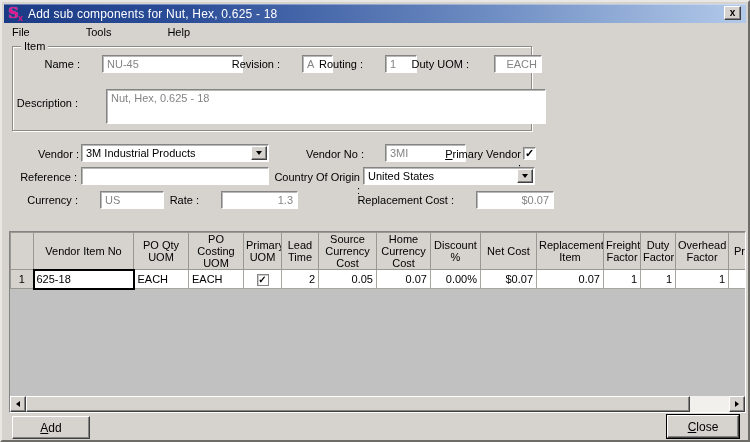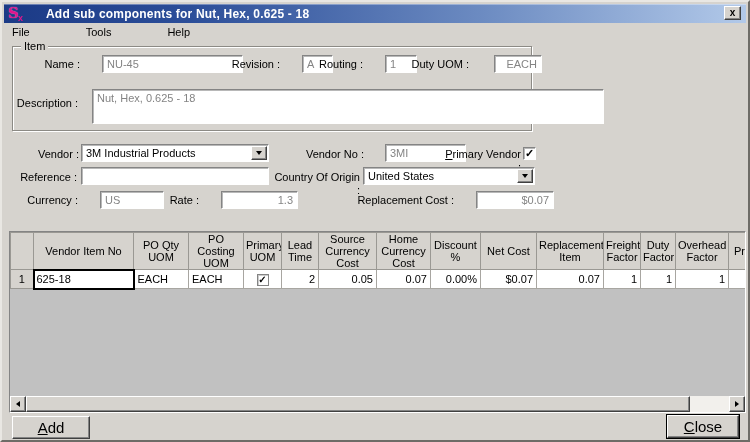--- a/index.html
+++ b/index.html
@@ -17,21 +17,21 @@
   .titlebar {
     position:absolute; left:2px; top:2px; width:742px; height:19px;
     background:linear-gradient(to right,#1b3a86 0%,#2c4e99 25%,#6d8cc2 65%,#b2c9e9 100%);
     box-shadow: inset 0 1px 0 rgba(255,255,255,.35);
     display:flex; align-items:center;
   }
   .app-icon { margin-left:4px; width:17px; height:15px; position:relative; }
   .app-icon .s { color:#e0168c; font-weight:bold; font-size:15px; line-height:15px;
     text-shadow:0 0 1px #ff9ad2; font-family:"DejaVu Serif", serif; }
   .app-icon .x { color:#e0168c; font-weight:bold; font-size:9px; position:absolute; left:10px; top:7px; }
-  .title-text { color:#fff; font-weight:bold; font-size:12px; margin-left:21px; letter-spacing:.2px;text-align:center; }
+  .title-text { color:#fff; font-weight:normal; font-size:12px; margin-left:3px; letter-spacing:.2px;text-align:center; }
   .close-btn {
     position:absolute; right:5px; top:2px; width:17px; height:14px;
     background:#d6d3ce; border:1px solid; border-color:#fff #404040 #404040 #fff;
     box-shadow: inset -1px -1px 0 #848484;
     font-size:10px; font-weight:bold; color:#000; text-align:center; line-height:12px;
     cursor:default;
   }
 
   
   .menubar { position:absolute; left:2px; top:21px; width:742px; height:19px; display:flex;gap:40px; }
@@ -111,21 +111,21 @@
   .sb-thumb {
     position:absolute; top:0; left:16px; width:664px; height:16px; background:#d6d3ce;
     border:1px solid; border-color:#fff #404040 #404040 #fff; box-shadow: inset -1px -1px 0 #848484;
   }
 
   
   .btn {
     position:absolute; background:#d6d3ce;
     border:1px solid; border-color:#fff #404040 #404040 #fff;
     box-shadow: inset -1px -1px 0 #848484;
-    text-align:center; font-size:15px; color:#000; cursor:default;
+    text-align:center; font-size:12px; color:#000; cursor:default;
     display:flex; align-items:center; justify-content:center;
   }
   .btn.default { box-shadow: 0 0 0 1px #000, inset -1px -1px 0 #848484; }
   .mnemonic { display:inline-block; }
   .mnemonic::first-letter { text-decoration:underline; }
 </style>
 </head>
 <body>
 
 <div class="win">
@@ -150,21 +150,21 @@
   </div>
   <div class="label r" style="left:20px; top:56px; width:58px;text-align:right;">Name :</div>
   <div class="field gray" style="left:81px; top:53px; width:141px; height:18px;">NU-45</div>
   <div class="label r" style="left:226px; top:56px; width:52px;">Revision :</div>
   <div class="field gray" style="left:281px; top:53px; width:31px; height:18px;">A</div>
   <div class="label r" style="left:314px; top:56px; width:47px;">Routing :</div>
   <div class="field gray" style="left:364px; top:53px; width:32px; height:18px;">1</div>
   <div class="label r" style="left:400px; top:56px; width:67px;">Duty UOM :</div>
   <div class="field gray ra" style="left:473px; top:53px; width:48px; height:18px;">EACH</div>
   <div class="label r" style="left:14px; top:95px; width:62px;">Description :</div>
-  <div class="field gray" style="left:71px; top:87px; width:512px; height:35px; white-space:normal;">Nut, Hex, 0.625 - 18</div>
+  <div class="field gray" style="left:85px; top:87px; width:440px; height:35px; white-space:normal;">Nut, Hex, 0.625 - 18</div>
 
   <div class="label r" style="left:20px; top:146px; width:57px;">Vendor :</div>
   <div class="field" style="left:79px; top:142px; width:188px; height:18px;">
     <span>3M Industrial Products</span>
     <span class="combo-arrow">
         <span class="tri-down"></span>
       </span>
   </div>
   <div class="label r" style="left:295px; top:146px; width:67px;">Vendor No :</div>
   <div class="field gray" style="left:364px; top:142px; width:81px; height:18px;">3MI</div>

